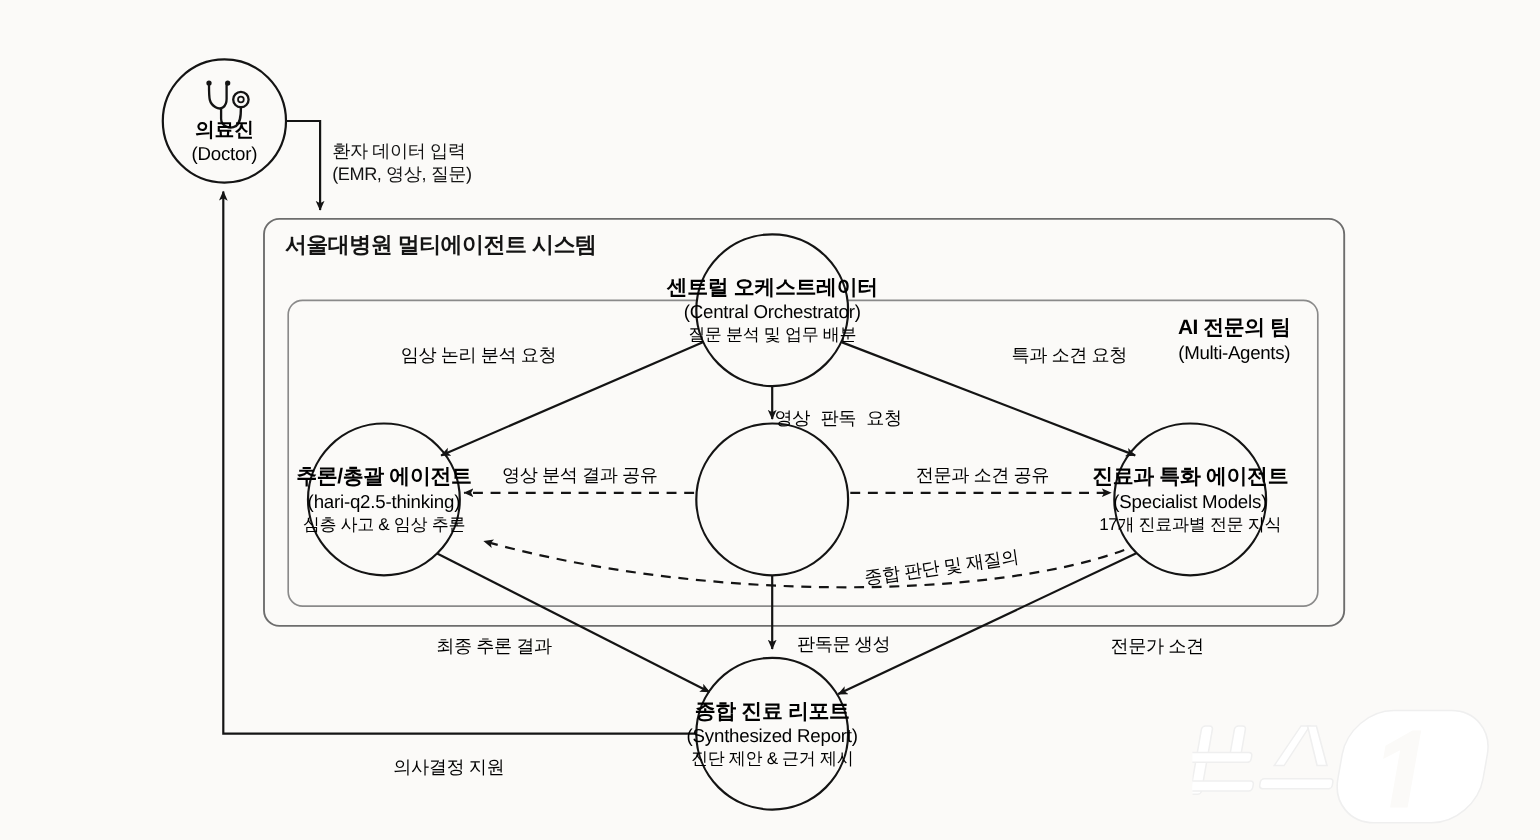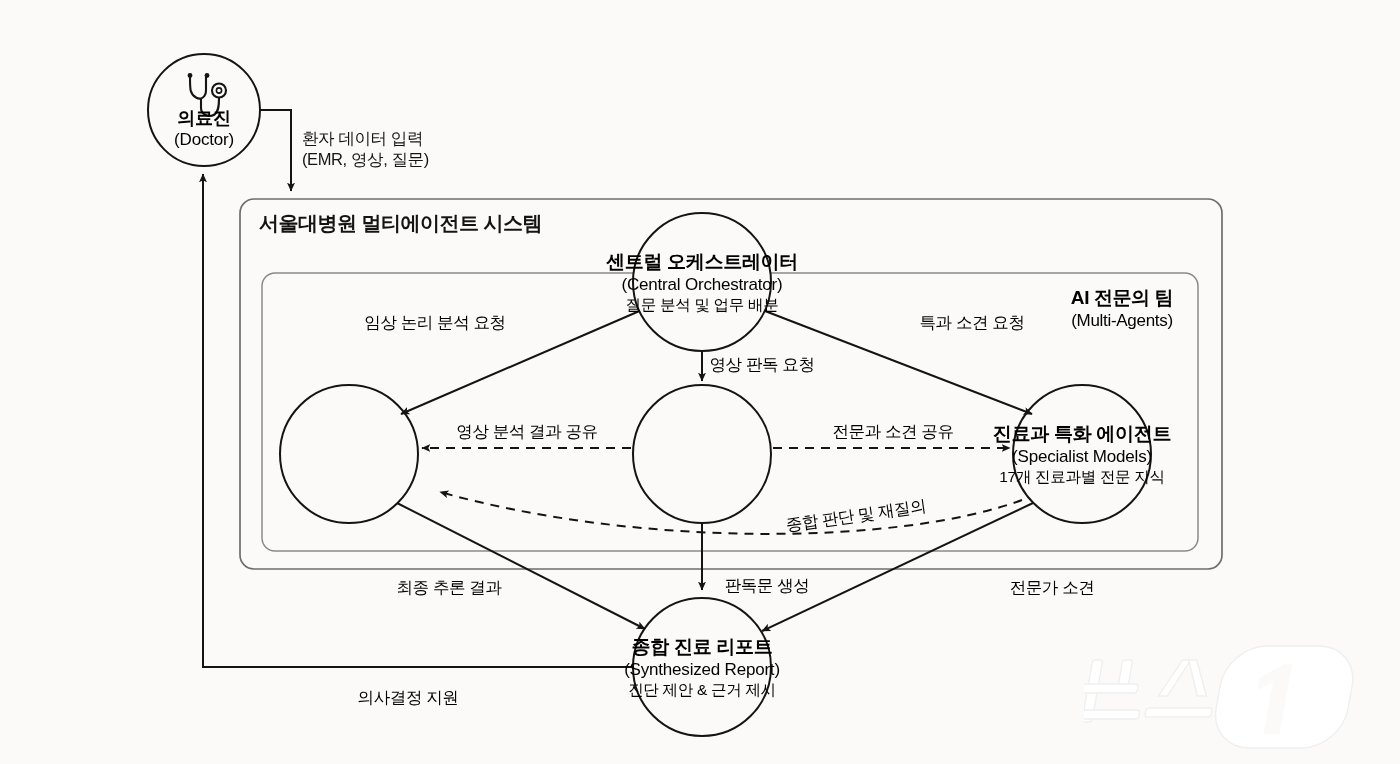--- a/index.html
+++ b/index.html
@@ -109,37 +109,42 @@
     <div class="team-l1">AI 전문의 팀</div>
     <div class="team-l2">(Multi-Agents)</div>
   </div>
 
   <div class="node-text" style="left:702px;top:282px;">
     <div class="node-l1">센트럴 오케스트레이터</div>
     <div class="node-l2">(Central Orchestrator)</div>
     <div class="node-l3">질문 분석 및 업무 배분</div>
   </div>
 
+  <div class="node-text" style="left:349px;top:454px;">
+    <div class="node-l1">추론/총괄 에이전트</div>
+    <div class="node-l2">(hari-q2.5-thinking)</div>
+    <div class="node-l3">심층 사고 &amp; 임상 추론</div>
+  </div>
 
 
   <div class="node-text" style="left:1082px;top:454px;">
     <div class="node-l1">진료과 특화 에이전트</div>
     <div class="node-l2">(Specialist Models)</div>
     <div class="node-l3">17개 진료과별 전문 지식</div>
   </div>
 
   <div class="node-text" style="left:702px;top:667px;">
     <div class="node-l1">종합 진료 리포트</div>
     <div class="node-l2">(Synthesized Report)</div>
     <div class="node-l3">진단 제안 &amp; 근거 제시</div>
   </div>
 
   <div class="node-text edge-lbl" style="left:435px;top:323px;">임상 논리 분석 요청</div>
   <div class="node-text edge-lbl" style="left:972px;top:323px;">특과 소견 요청</div>
-  <div class="node-text edge-lbl" style="left:762px;top:365px;">영상 판독 요청</div>
+  <div class="node-text edge-lbl" style="left:762px;top:380px;font-family:Liberation Mono, monospace;">영상 판독 요청</div>
   <div class="node-text edge-lbl" style="left:527px;top:432px;">영상 분석 결과 공유</div>
   <div class="node-text edge-lbl" style="left:893px;top:432px;">전문과 소견 공유</div>
   <div class="node-text edge-lbl" style="left:856px;top:516px;transform:translate(-50%,-50%) rotate(-8deg);">종합 판단 및 재질의</div>
   <div class="node-text edge-lbl" style="left:449px;top:588px;">최종 추론 결과</div>
   <div class="node-text edge-lbl" style="left:767px;top:586px;">판독문 생성</div>
   <div class="node-text edge-lbl" style="left:1052px;top:588px;">전문가 소견</div>
   <div class="node-text edge-lbl" style="left:408px;top:654px;margin-top:44px;">의사결정 지원</div>
 
   <svg id="watermark" viewBox="0 0 300 120">
     <g fill="#ffffff" stroke="#efefef" stroke-width="1.4">

